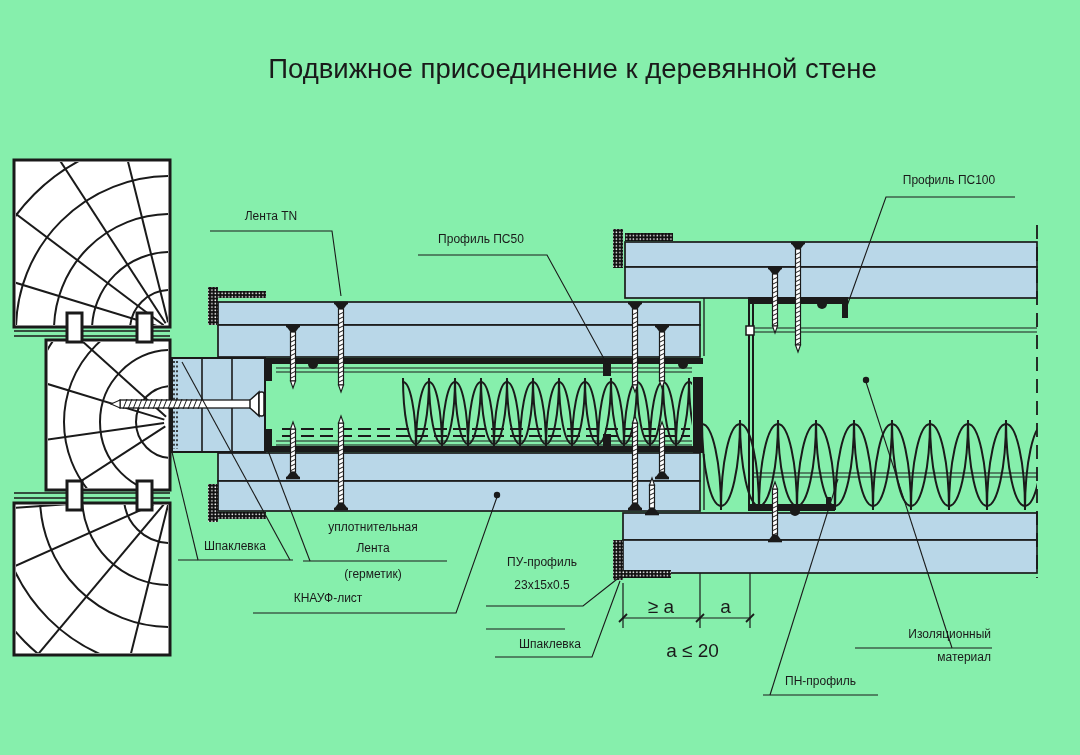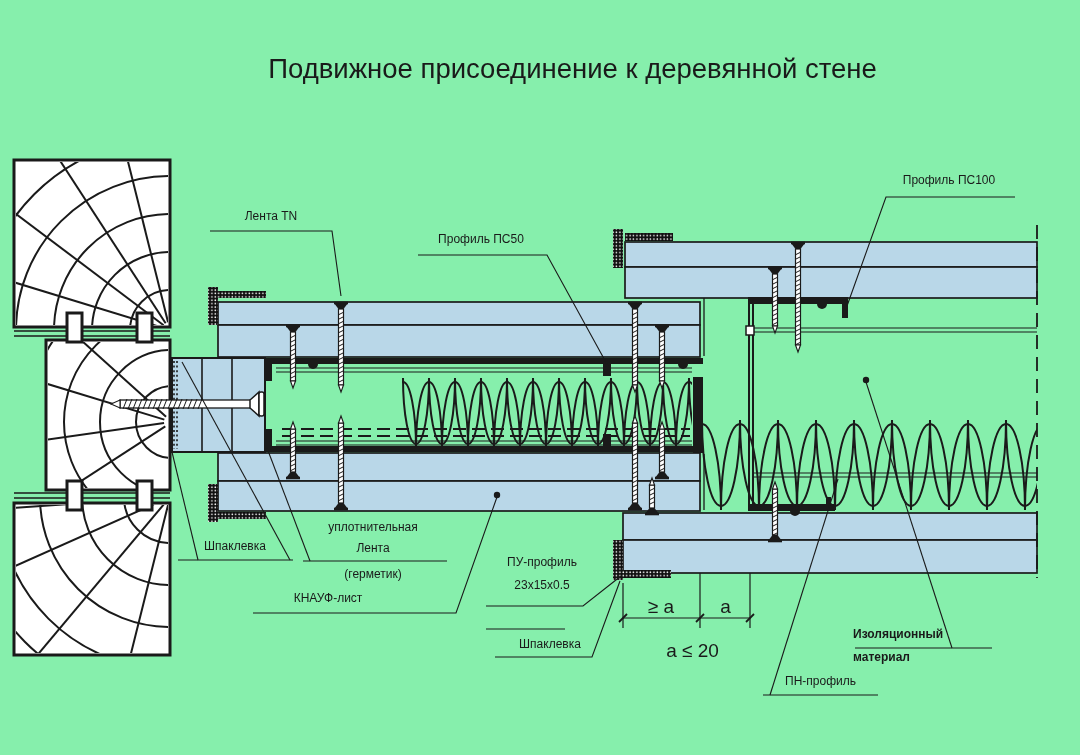--- a/index.html
+++ b/index.html
@@ -1,20 +1,20 @@
 <!DOCTYPE html>
 <html><head>
 <meta charset="utf-8">
 <style>
   html,body{margin:0;padding:0;background:#ffffff;}
   #canvas{position:relative;width:1080px;height:755px;background:#86efac;overflow:hidden;
           font-family:"Liberation Sans",sans-serif;color:#1a1a1a;}
   #drawing{position:absolute;left:0;top:0;}
   .lbl{position:absolute;font-size:12px;line-height:21px;color:#1a1a1a;white-space:nowrap;}
-  .c{text-align:center;} .r{font-weight:bold;} .l{text-align:center;}
+  .c{text-align:center;} .r{text-align:right;} .l{text-align:center;}
   #title{position:absolute;left:200px;top:58px;width:745px;text-align:center;
          font-size:27.5px;color:#1a1a1a;}
   .dim{font-size:19px;}
 </style>
 </head>
 <body>
 
 <div id="canvas">
   <svg id="drawing" width="1080" height="755">
       <defs>

